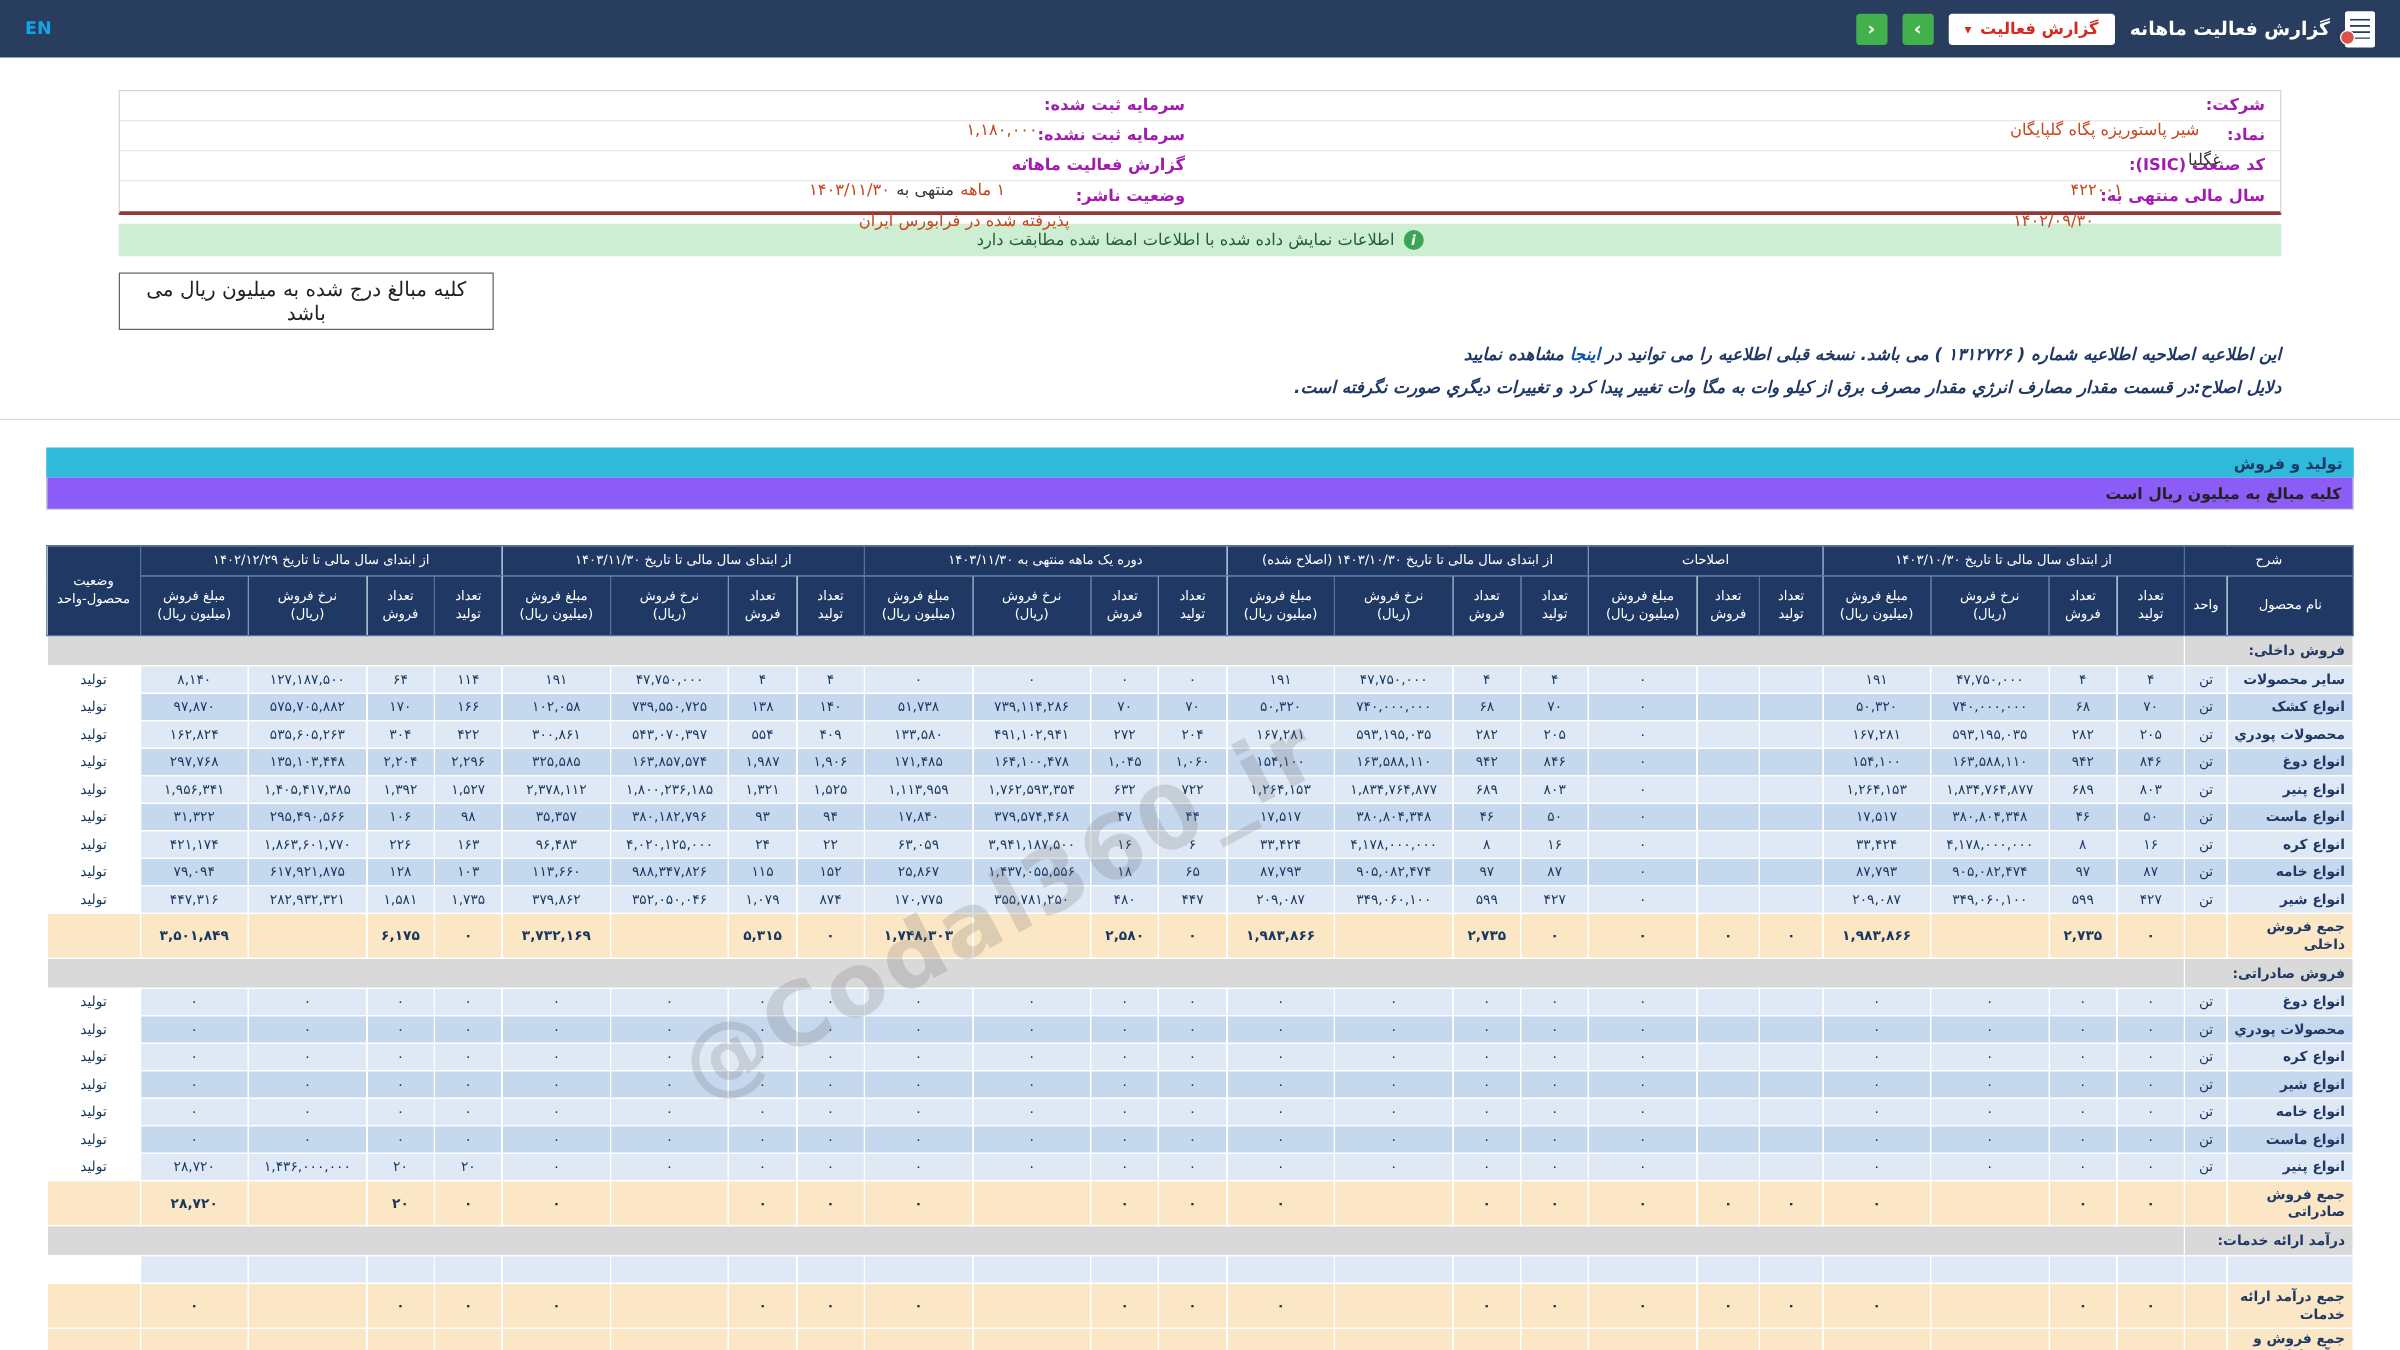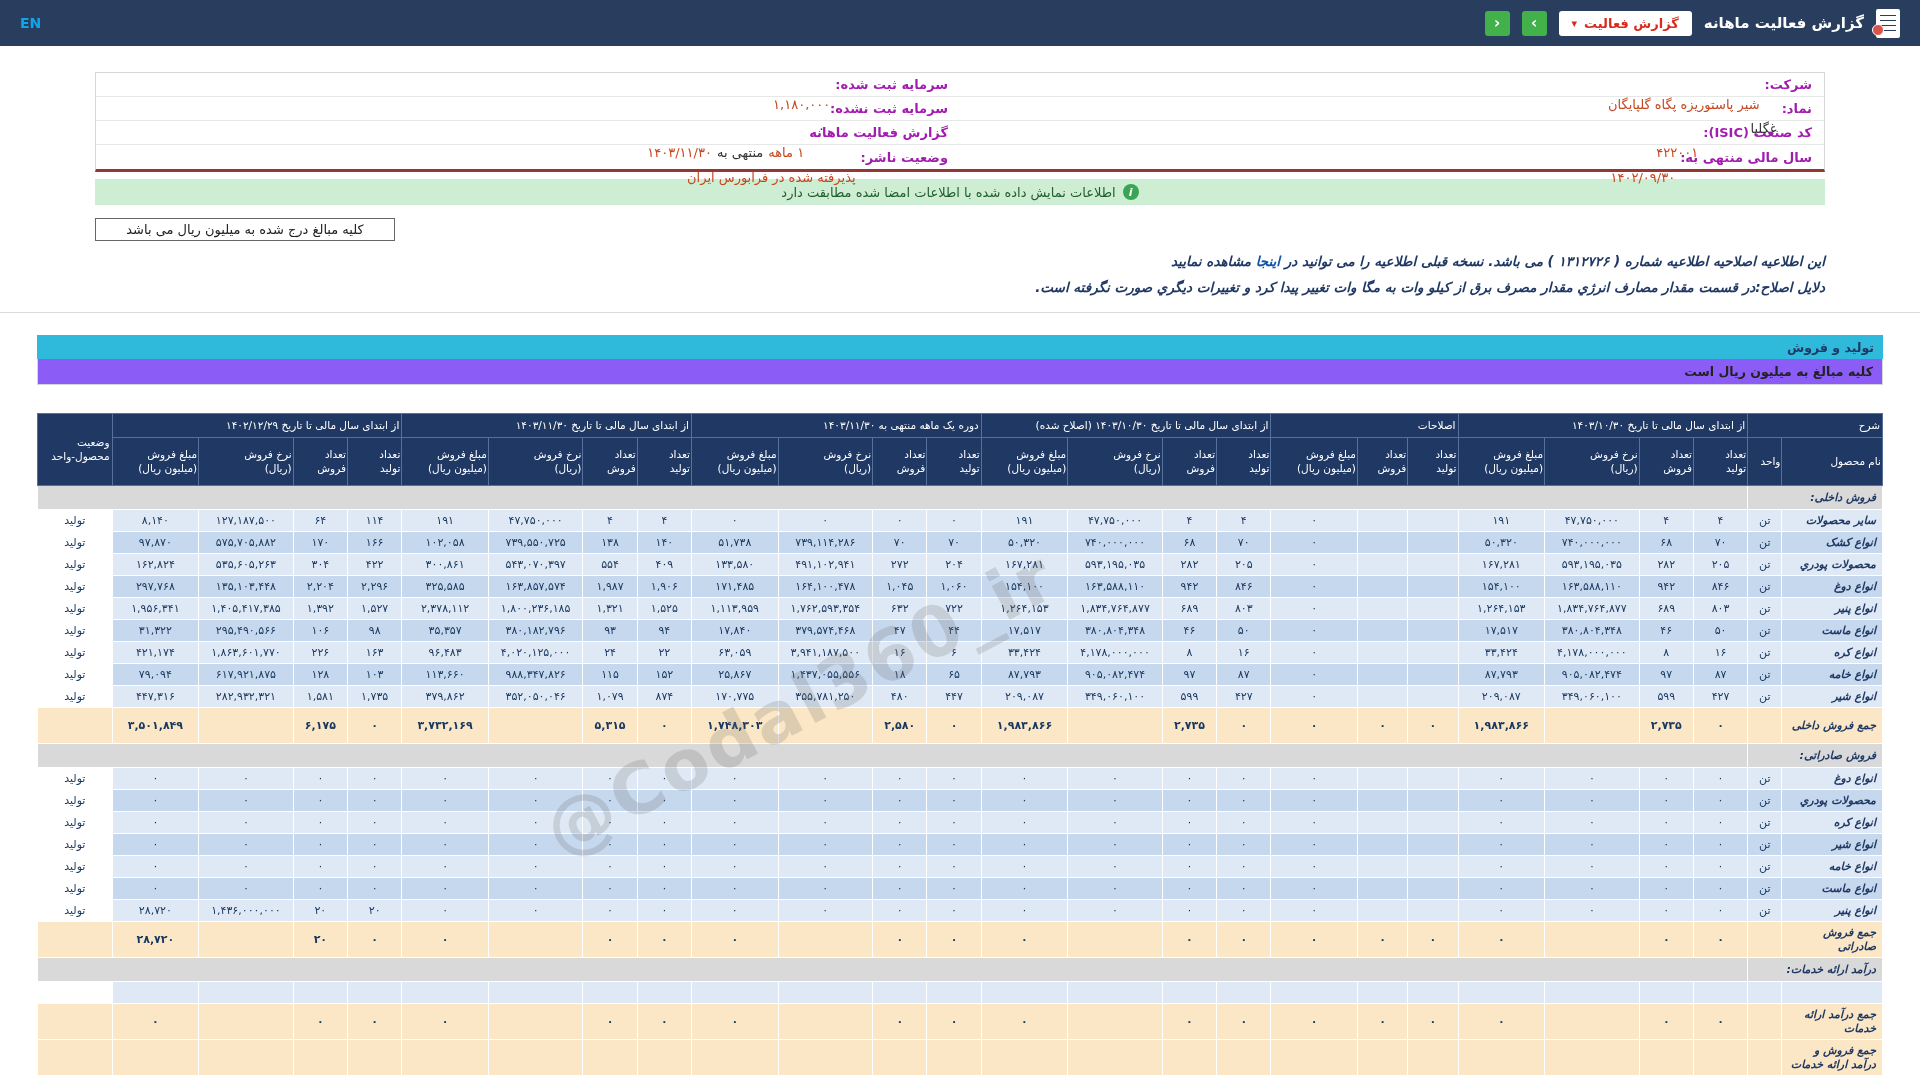--- a/index.html
+++ b/index.html
@@ -30,48 +30,48 @@
   .info-value.red { color: #c7461e; }
 
   
   .banner { margin: 7px 95px 0; height: 26px; background: #cdeed3; display: flex; align-items: center; justify-content: center;
       gap: 7px; font-size: 13px; color: #235c31; }
   .info-icon { width: 16px; height: 16px; border-radius: 50%; background: #3aa655; color: #fff; font-size: 11px; font-weight: bold;
       display: inline-flex; align-items: center; justify-content: center; font-style: italic; }
 
   
   .amounts-box { margin: 13px auto 0 95px; margin-right: 95px; width: 300px; border: 1px solid #666; padding: 3px 8px;
-      font-size: 13px; text-align: center; color: #222; margin-left: auto; }
+      font-size: 16px; text-align: center; color: #222; margin-left: auto; }
   
   .amounts-box { margin: 13px auto 0 0; transform: translateX(-95px); margin-right: auto; direction: rtl; position: relative; right: calc(-100% + 395px + 95px); }
   
   .amounts-box { position: static; transform: none; right: auto; margin: 13px 1525px 0 95px; }
   .notice { text-align: right; color: #1f3864; font-weight: bold; font-size: 13.5px; margin: 12px 95px 0; font-style: italic; }
   .notice2 { margin-top: 10px; }
   .here-link { color: #1155aa; cursor: pointer; text-decoration: none; font-weight: bold; }
   .divider { border-top: 1px solid #dcdcdc; margin-top: 17px; }
 
   
   .cyan-bar { margin: 22px 37px 0; height: 24px; background: #2fb9db; display: flex; align-items: center; padding: 0 9px;
       font-size: 12.5px; font-weight: bold; color: #1f3864; text-align: right; }
   .units-note { margin: 0 37px; border: 1px solid #d5d5d5; border-top: none; height: 26px; display: flex; align-items: center;
       padding: 0 9px; font-size: 12.5px; font-weight: bold; color: #222; background: #8b5cf6; }
 
   .table-wrap { margin: 28px 37px 0; position: relative; }
   .watermark { position: absolute; left: 480px; top: 250px; transform: rotate(-28deg); font-size: 70px; font-weight: bold;
       color: rgba(110,110,110,0.22); letter-spacing: 3px; direction: ltr; pointer-events: none; z-index: 4; white-space: nowrap; }
 
   table { border-collapse: collapse; width: 1846px; table-layout: fixed; }
-  thead th { background: #1f3864; color: #fff; border: 1px solid #56719b; font-weight: normal; vertical-align: middle; text-align: right; }
+  thead th { background: #1f3864; color: #fff; border: 1px solid #56719b; font-weight: normal; vertical-align: middle; text-align: center; }
   th.grp { font-size: 10.5px; padding: 4px 2px; height: 24px; overflow: hidden; white-space: pre-line; line-height: 1.25; }
   th.sub { font-size: 10.5px; padding: 5px 1px; height: 48px; white-space: pre-line; line-height: 1.3; overflow: hidden; }
   tbody td { border: 1px solid #fff; text-align: center; font-size: 11px; color: #17375e; padding: 1px 3px; height: 22px; overflow: hidden; }
   tr.light td { background: #dfe9f5; }
   tr.dark td  { background: #c6d8ee; }
-  tbody td.name { text-align: right; padding-right: 6px; font-weight: bold; color: #1f3864; line-height: 1.25; font-style: italic; }
+  tbody td.name { text-align: right; padding-right: 6px; font-weight: bold; color: #1f3864; line-height: 1.25; }
   tr.product td.status { background: #fff; }
   tr.section td { background: #d9d9d9; height: 24px; }
   tr.sum td { background: #fbe7c6; font-weight: bold; height: 36px; }
   tr.sum td.num { font-weight: bold; }
 </style>
 </head>
 <body>
 
 <div class="navbar">
   <span class="doc-icon"></span>

